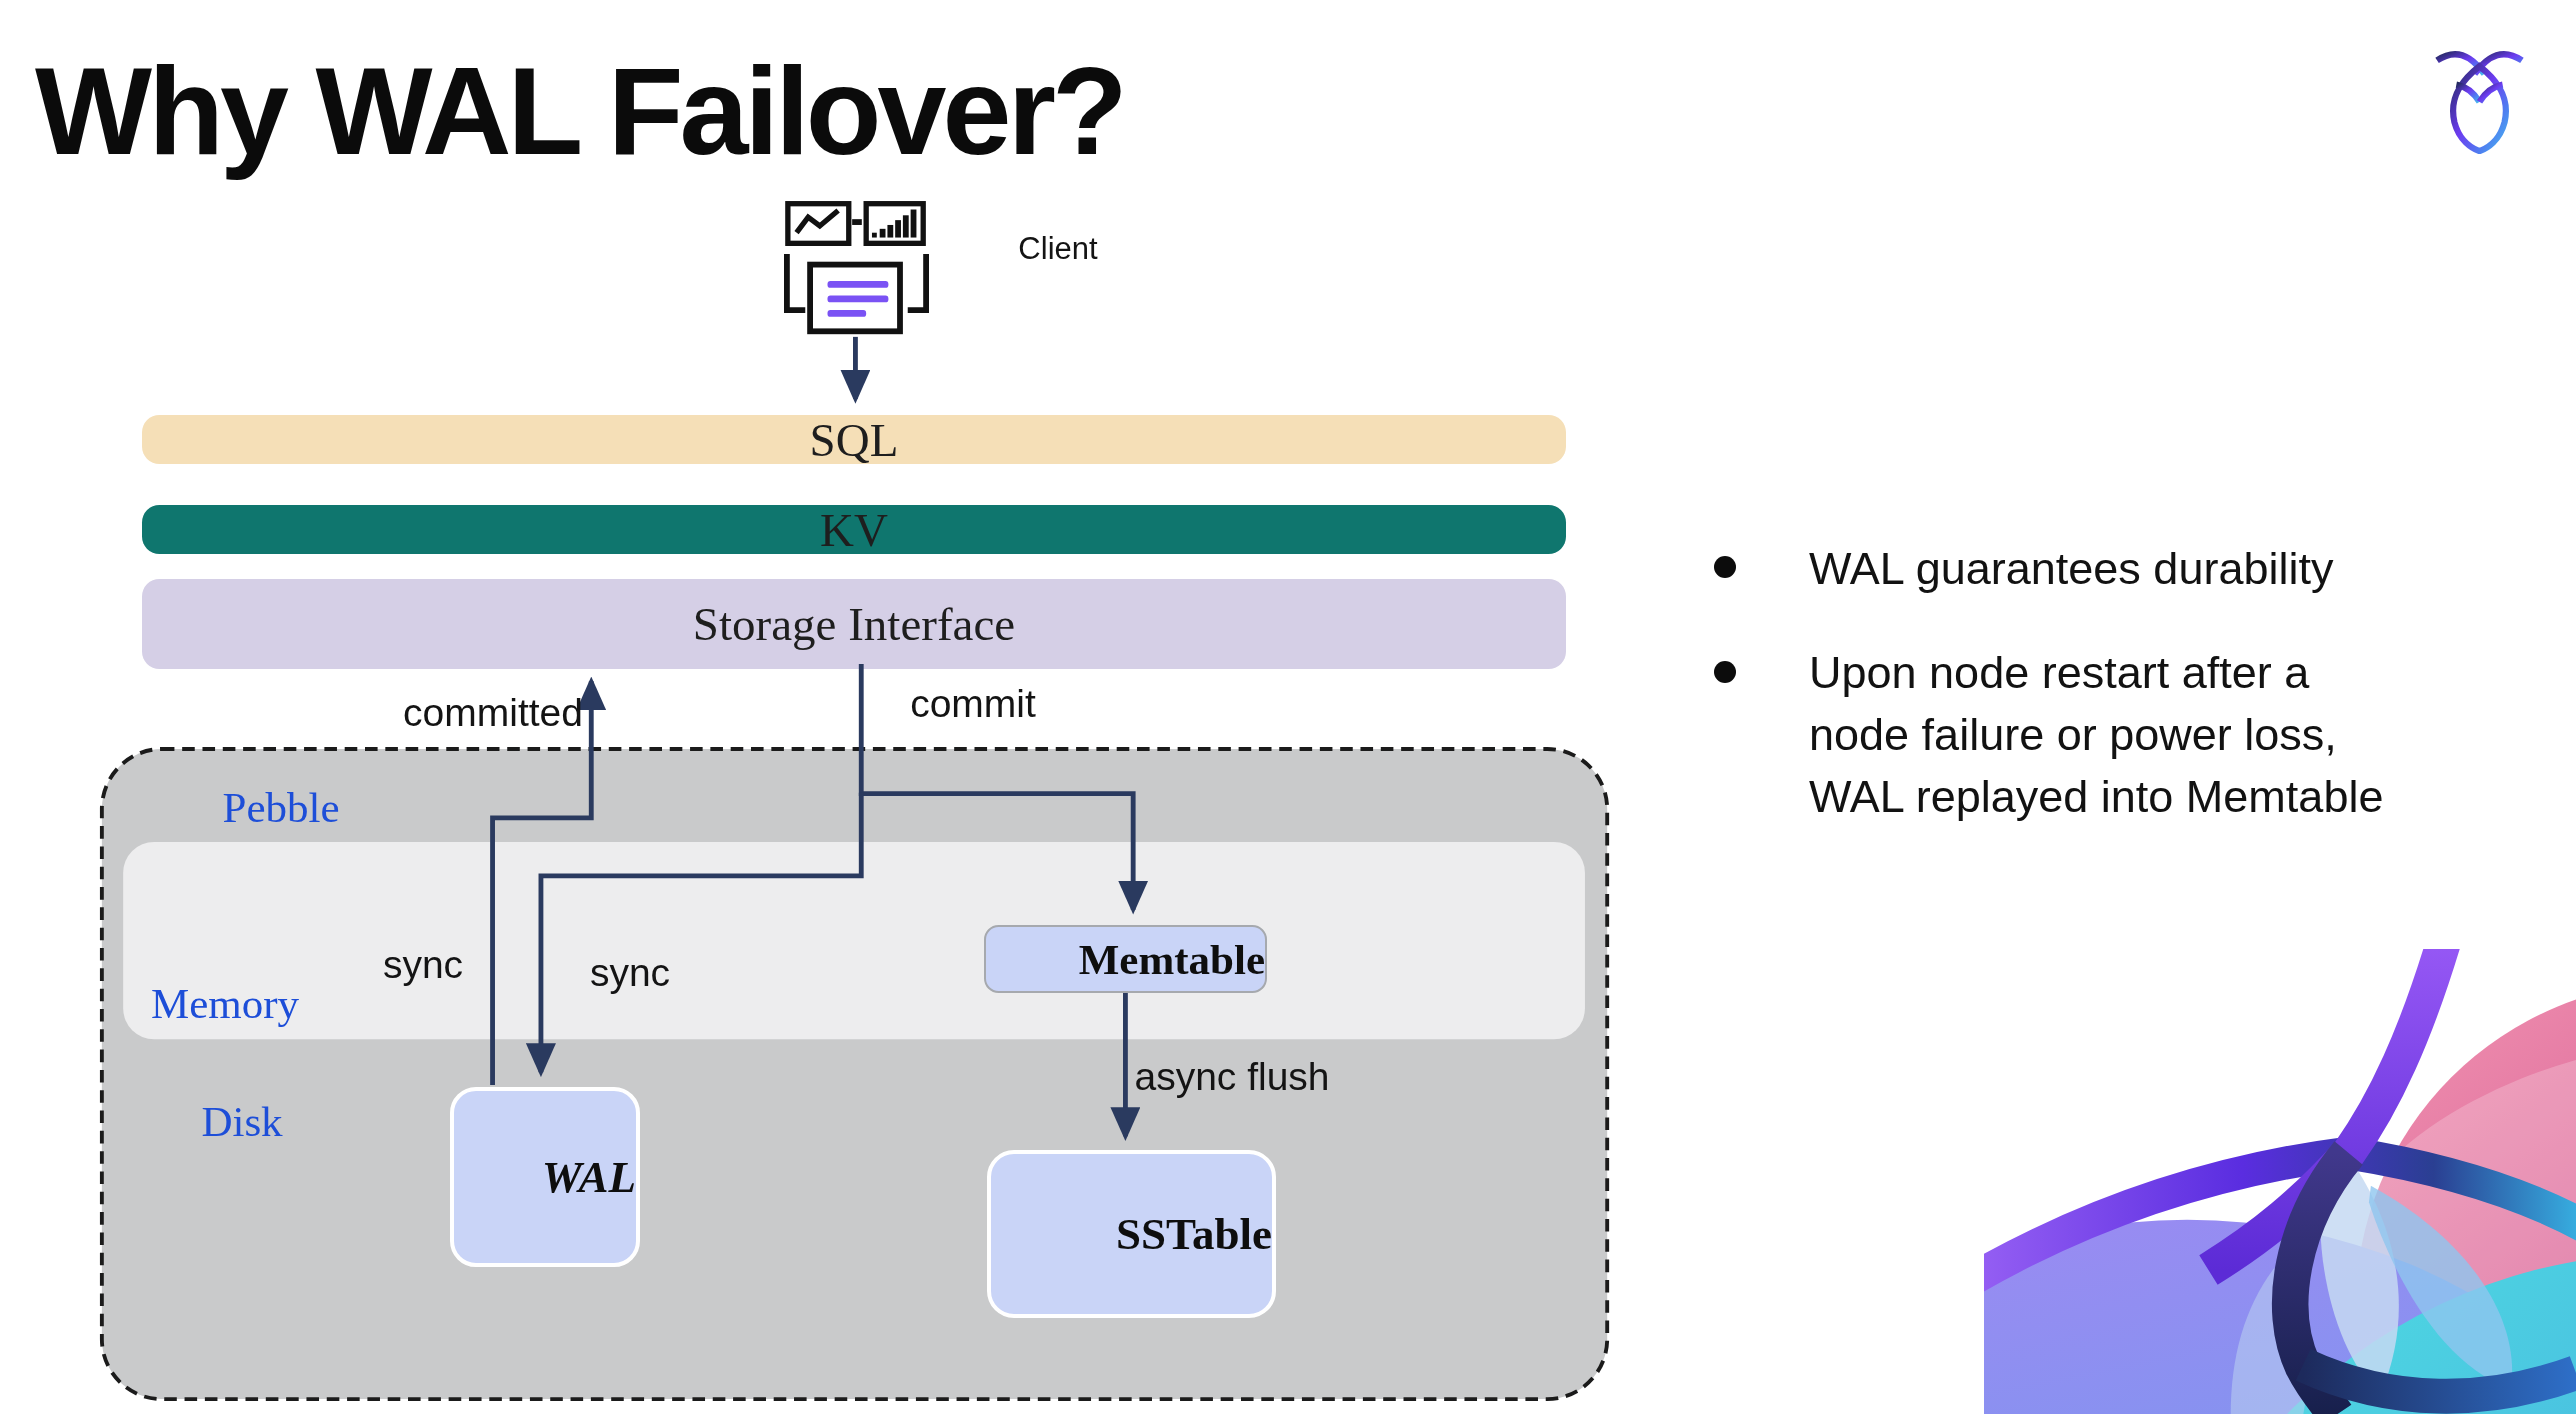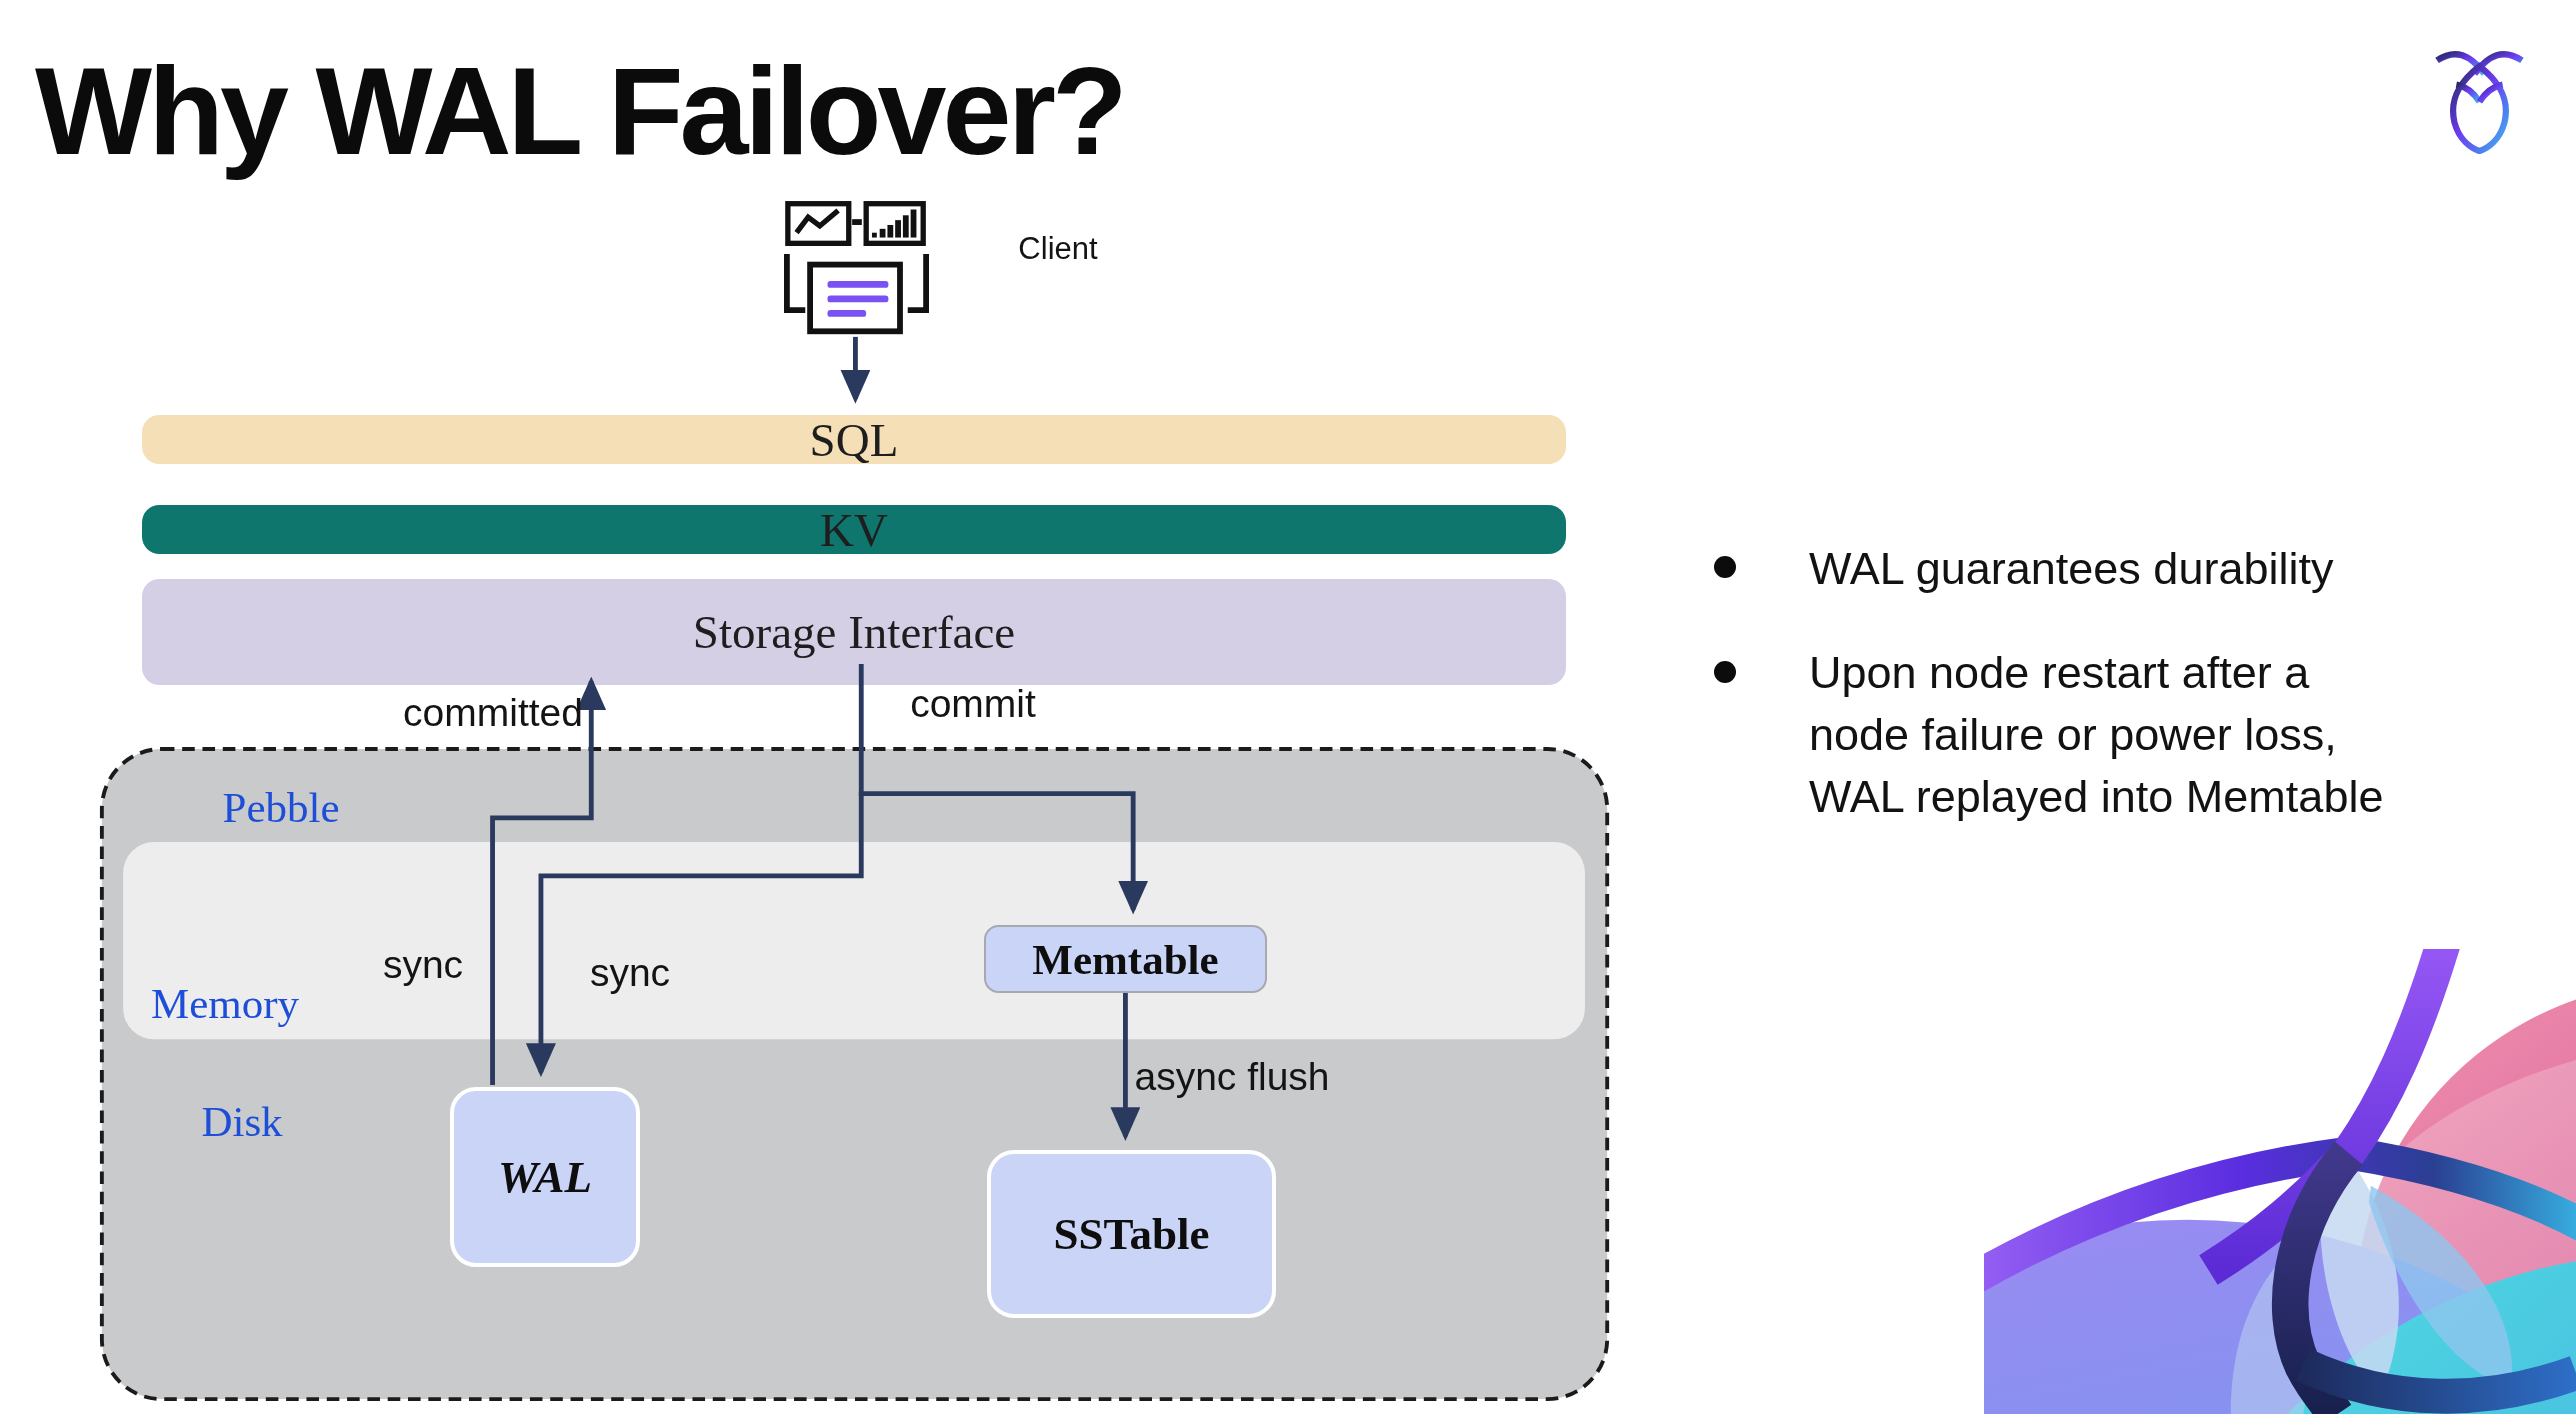--- a/index.html
+++ b/index.html
@@ -20,36 +20,36 @@
 
   
   .bar{
     left:142px;width:1424px;border-radius:17.4px;
     display:flex;align-items:center;justify-content:center;
     font-family:"Liberation Serif","DejaVu Serif",serif;
     font-size:47px;color:#1e1e1e;z-index:2;
   }
   .bar-sql{top:415px;height:49px;background:#f5dfb7;}
   .bar-kv{top:505px;height:49px;background:#0f766e;}
-  .bar-storage{top:579px;height:106px;background:#d5cfe6;}
+  .bar-storage{top:579px;height:90px;background:#d5cfe6;}
 
   
   .pebble-svg{left:98px;top:745px;z-index:1;}
 
   
   .lbl-serif{
     font-family:"Liberation Serif","DejaVu Serif",serif;
     font-size:43px;color:#1d4ed8;z-index:4;
   }
   .lbl-sans{font-size:39px;color:#141414;z-index:4;}
 
   
   .node{
     background:#c9d4f7;z-index:3;
-    display:flex;align-items:center;justify-content:center;
+    display:flex;align-items:center;justify-content:flex-end;
     font-family:"Liberation Serif","DejaVu Serif",serif;
     font-weight:700;color:#0e0e0e;
   }
   .node-wal{left:450px;top:1087px;width:182px;height:172px;border-radius:26px;border:4.8px solid #ffffff;font-size:45px;font-style:italic;}
   .node-memtable{left:984px;top:925px;width:279px;height:64px;border-radius:14.5px;border:2.9px solid #a6a9ae;font-size:43px;}
   .node-sstable{left:987px;top:1150px;width:281px;height:160px;border-radius:27px;border:4.8px solid #ffffff;font-size:45px;}
 
   
   .arrows{left:0;top:0;z-index:2;}
 

